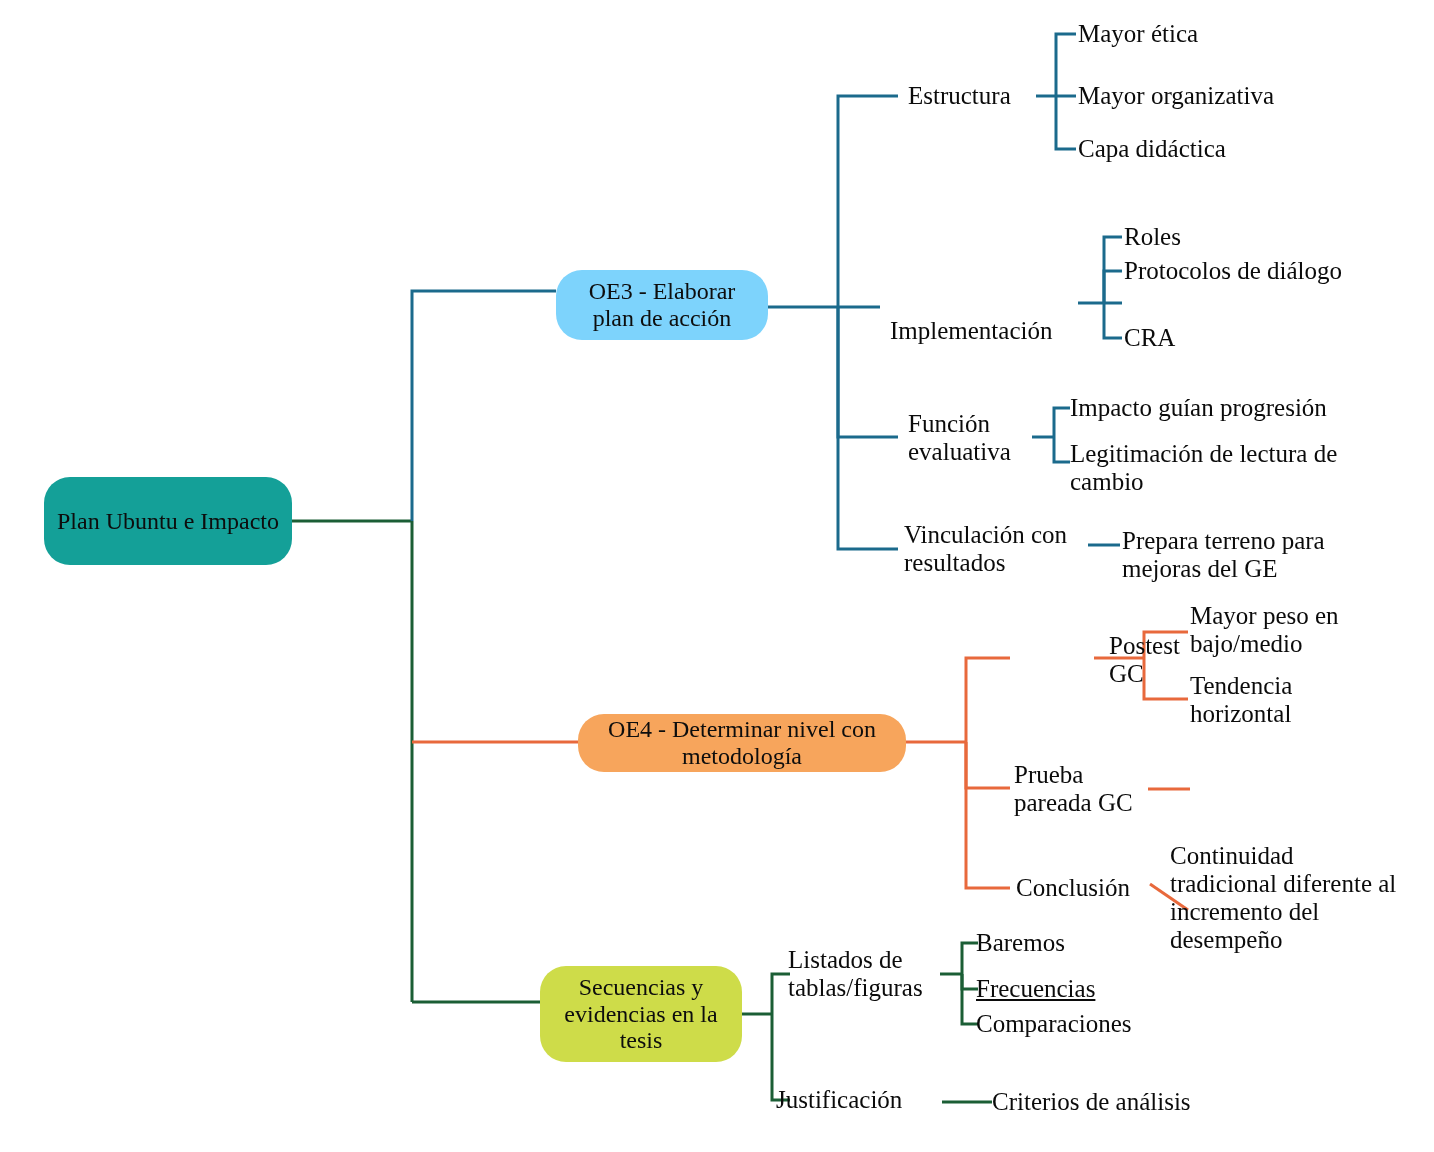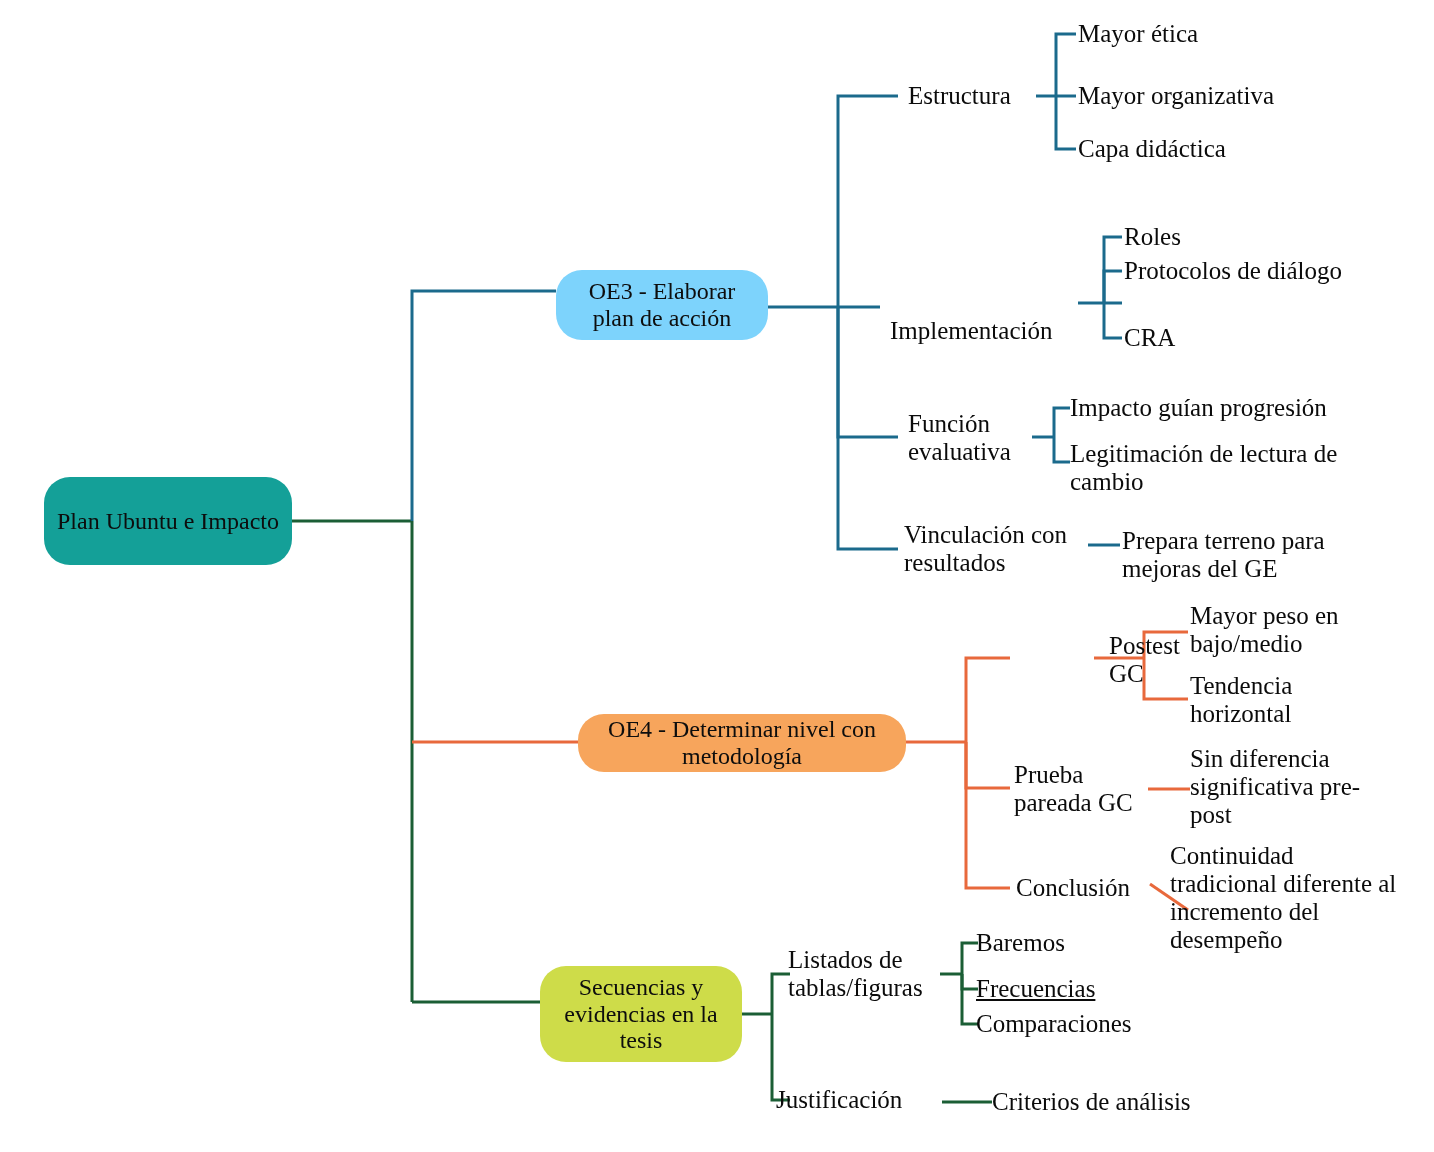--- a/index.html
+++ b/index.html
@@ -108,21 +108,20 @@
   <div class="leaf" style="left:1070px;top:440px;width:290px;">Legitimación de lectura de cambio</div>
 
   <div class="leaf" style="left:1122px;top:527px;width:282px;">Prepara terreno para mejoras del GE</div>
 
   <div class="leaf" style="left:1068px;top:632px;width:86px;margin-left:41px;">Postest GC</div>
   <div class="leaf" style="left:1014px;top:761px;width:140px;">Prueba pareada GC</div>
   <div class="leaf" style="left:1016px;top:874px;width:150px;">Conclusión</div>
 
   <div class="leaf" style="left:1190px;top:602px;width:200px;">Mayor peso en bajo/medio</div>
   <div class="leaf" style="left:1190px;top:672px;width:200px;">Tendencia horizontal</div>
-  <div class="leaf" style="left:1190px;top:745px;width:205px;">Sin diferencia significativa pre-post</div>
   <div class="leaf" style="left:1170px;top:842px;width:232px;">Continuidad tradicional diferente al incremento del desempeño</div>
 
   <div class="leaf" style="left:788px;top:946px;width:150px;">Listados de tablas/figuras</div>
   <div class="leaf" style="left:776px;top:1086px;width:170px;">Justificación</div>
 
   <div class="leaf" style="left:976px;top:929px;width:200px;">Baremos</div>
   <div class="leaf" style="left:976px;top:975px;width:200px;text-decoration:underline;">Frecuencias</div>
   <div class="leaf" style="left:976px;top:1010px;width:220px;">Comparaciones</div>
   <div class="leaf" style="left:992px;top:1088px;width:240px;">Criterios de análisis</div>
 

